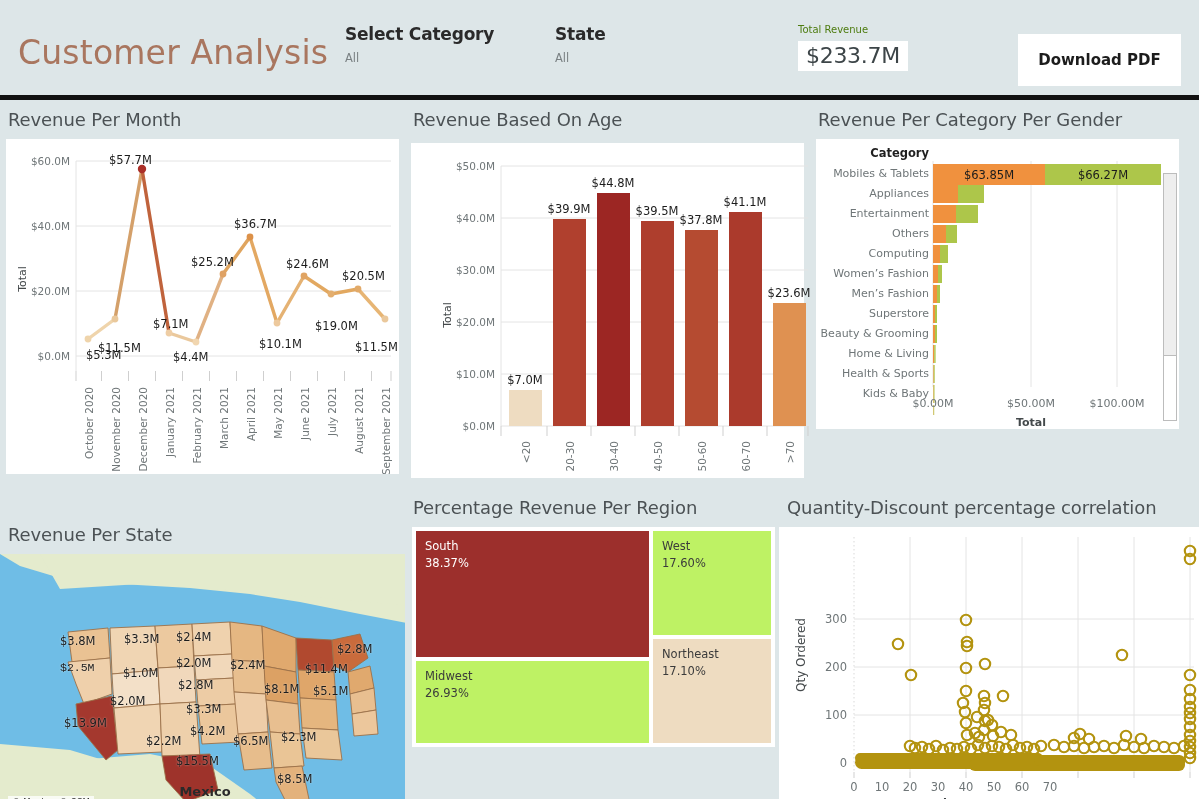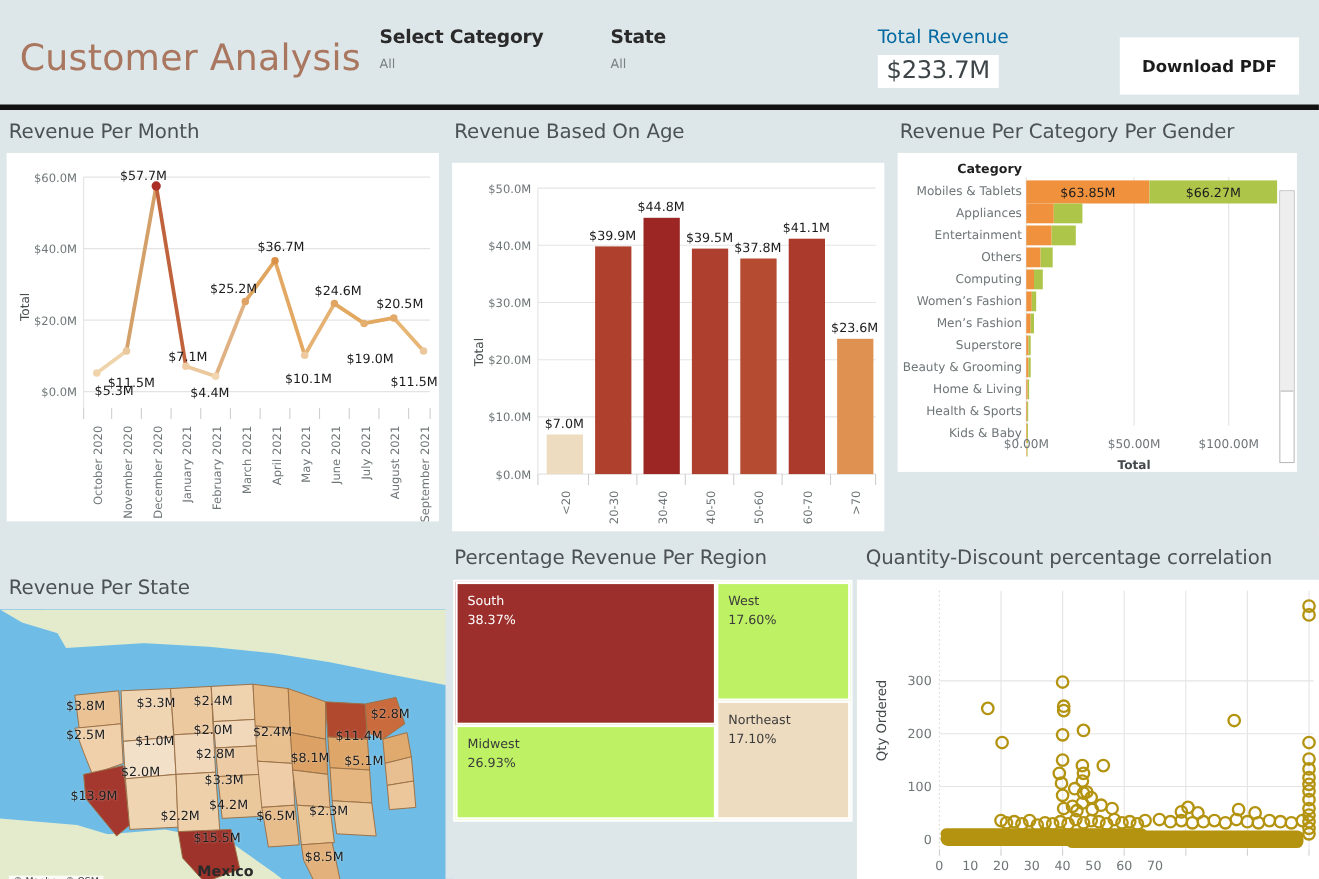--- a/index.html
+++ b/index.html
@@ -24,21 +24,21 @@
   .filter .f-label {
     font-size: 17px; font-weight: bold; color: #2a2a2a; letter-spacing: -0.2px;
   }
   .filter .f-value {
     font-size: 11.5px; color: #7a8183; margin-top: 7px;
   }
   #filter-category { left: 345px; top: 24px; }
   #filter-state    { left: 555px; top: 24px; }
 
   .kpi { position: absolute; left: 798px; top: 24px; }
-  .kpi-label { font-size: 17px; color: #0369a1; }
+  .kpi-label { font-size: 10px; color: #4d7c0f; }
   .kpi-value {
     margin-top: 6px; background: #ffffff; display: inline-block;
     padding: 2px 8px 3px 8px; font-size: 22px; color: #3d4548; letter-spacing: -0.3px;
   }
   .dl-btn {
     position: absolute; left: 1018px; top: 34px; width: 163px; height: 52px;
     background: #ffffff; display: flex; align-items: center; justify-content: center;
     font-size: 15px; font-weight: bold; color: #1c1c1c; cursor: pointer;
   }
   .hdr-rule {
@@ -204,21 +204,21 @@
           <text x="330" y="248" transform="rotate(-90 330 248)" text-anchor="end">July 2021</text>
           <text x="357" y="248" transform="rotate(-90 357 248)" text-anchor="end">August 2021</text>
           <text x="384" y="248" transform="rotate(-90 384 248)" text-anchor="end">September 2021</text>
         </g>
       </svg>
     </div>
   </div>
 
   <div class="panel" id="panel-age" data-name="panel-revenue-based-on-age">
     <div class="panel-title" data-name="panel-revenue-based-on-age-title">Revenue Based On Age</div>
-    <div class="plot" style="margin:9px 6px 0 6px;width:393px;height:335px;" data-name="chart-revenue-based-on-age">
+    <div class="plot" style="margin:4px 6px 0 6px;width:393px;height:335px;padding-left:12px;" data-name="chart-revenue-based-on-age">
       <svg width="393" height="335" viewBox="0 0 393 335" data-name="revenue-based-on-age-svg">
         <line class="grid-ln" x1="78" y1="283" x2="385" y2="283"></line>
         <line class="grid-ln" x1="78" y1="231" x2="385" y2="231"></line>
         <line class="grid-ln" x1="78" y1="179" x2="385" y2="179"></line>
         <line class="grid-ln" x1="78" y1="127" x2="385" y2="127"></line>
         <line class="grid-ln" x1="78" y1="75" x2="385" y2="75"></line>
         <line class="grid-ln" x1="78" y1="23" x2="385" y2="23"></line>
         <line class="grid-ln" x1="78" y1="23" x2="78" y2="283"></line>
         <text class="axis-lbl" x="72" y="27" text-anchor="end">$50.0M</text>
         <text class="axis-lbl" x="72" y="79" text-anchor="end">$40.0M</text>
@@ -385,21 +385,21 @@
           <path d="M348,118 L370,112 L374,134 L350,140 Z" fill="#e0a96e"></path>
           <path d="M350,140 L374,134 L376,156 L352,160 Z" fill="#e8bf90"></path>
           <path d="M352,160 L376,156 L378,180 L354,182 Z" fill="#ecc79c"></path>
         </g>
         <text class="mexico-lbl-svg" x="205" y="242" text-anchor="middle" style="font-size:13px;font-weight:bold;fill:#2a2a2a;font-family:'DejaVu Sans',sans-serif;">Mexico</text>
       </svg>
       <div data-name="state-value-labels">
         <div class="map-lbl" style="left:60px;  top:80px;">$3.8M</div>
         <div class="map-lbl" style="left:124px; top:78px;">$3.3M</div>
         <div class="map-lbl" style="left:176px; top:76px;">$2.4M</div>
-        <div class="map-lbl" style="left:60px;  top:107px;">$2.5M</div>
+        <div class="map-lbl" style="left:60px;  top:107px;font-family:Liberation Mono, monospace;">$2.5M</div>
         <div class="map-lbl" style="left:123px; top:112px;">$1.0M</div>
         <div class="map-lbl" style="left:176px; top:102px;">$2.0M</div>
         <div class="map-lbl" style="left:230px; top:104px;">$2.4M</div>
         <div class="map-lbl" style="left:337px; top:88px;">$2.8M</div>
         <div class="map-lbl" style="left:305px; top:108px;">$11.4M</div>
         <div class="map-lbl" style="left:178px; top:124px;">$2.8M</div>
         <div class="map-lbl" style="left:264px; top:128px;">$8.1M</div>
         <div class="map-lbl" style="left:313px; top:130px;">$5.1M</div>
         <div class="map-lbl" style="left:110px; top:140px;">$2.0M</div>
         <div class="map-lbl" style="left:186px; top:148px;">$3.3M</div>

